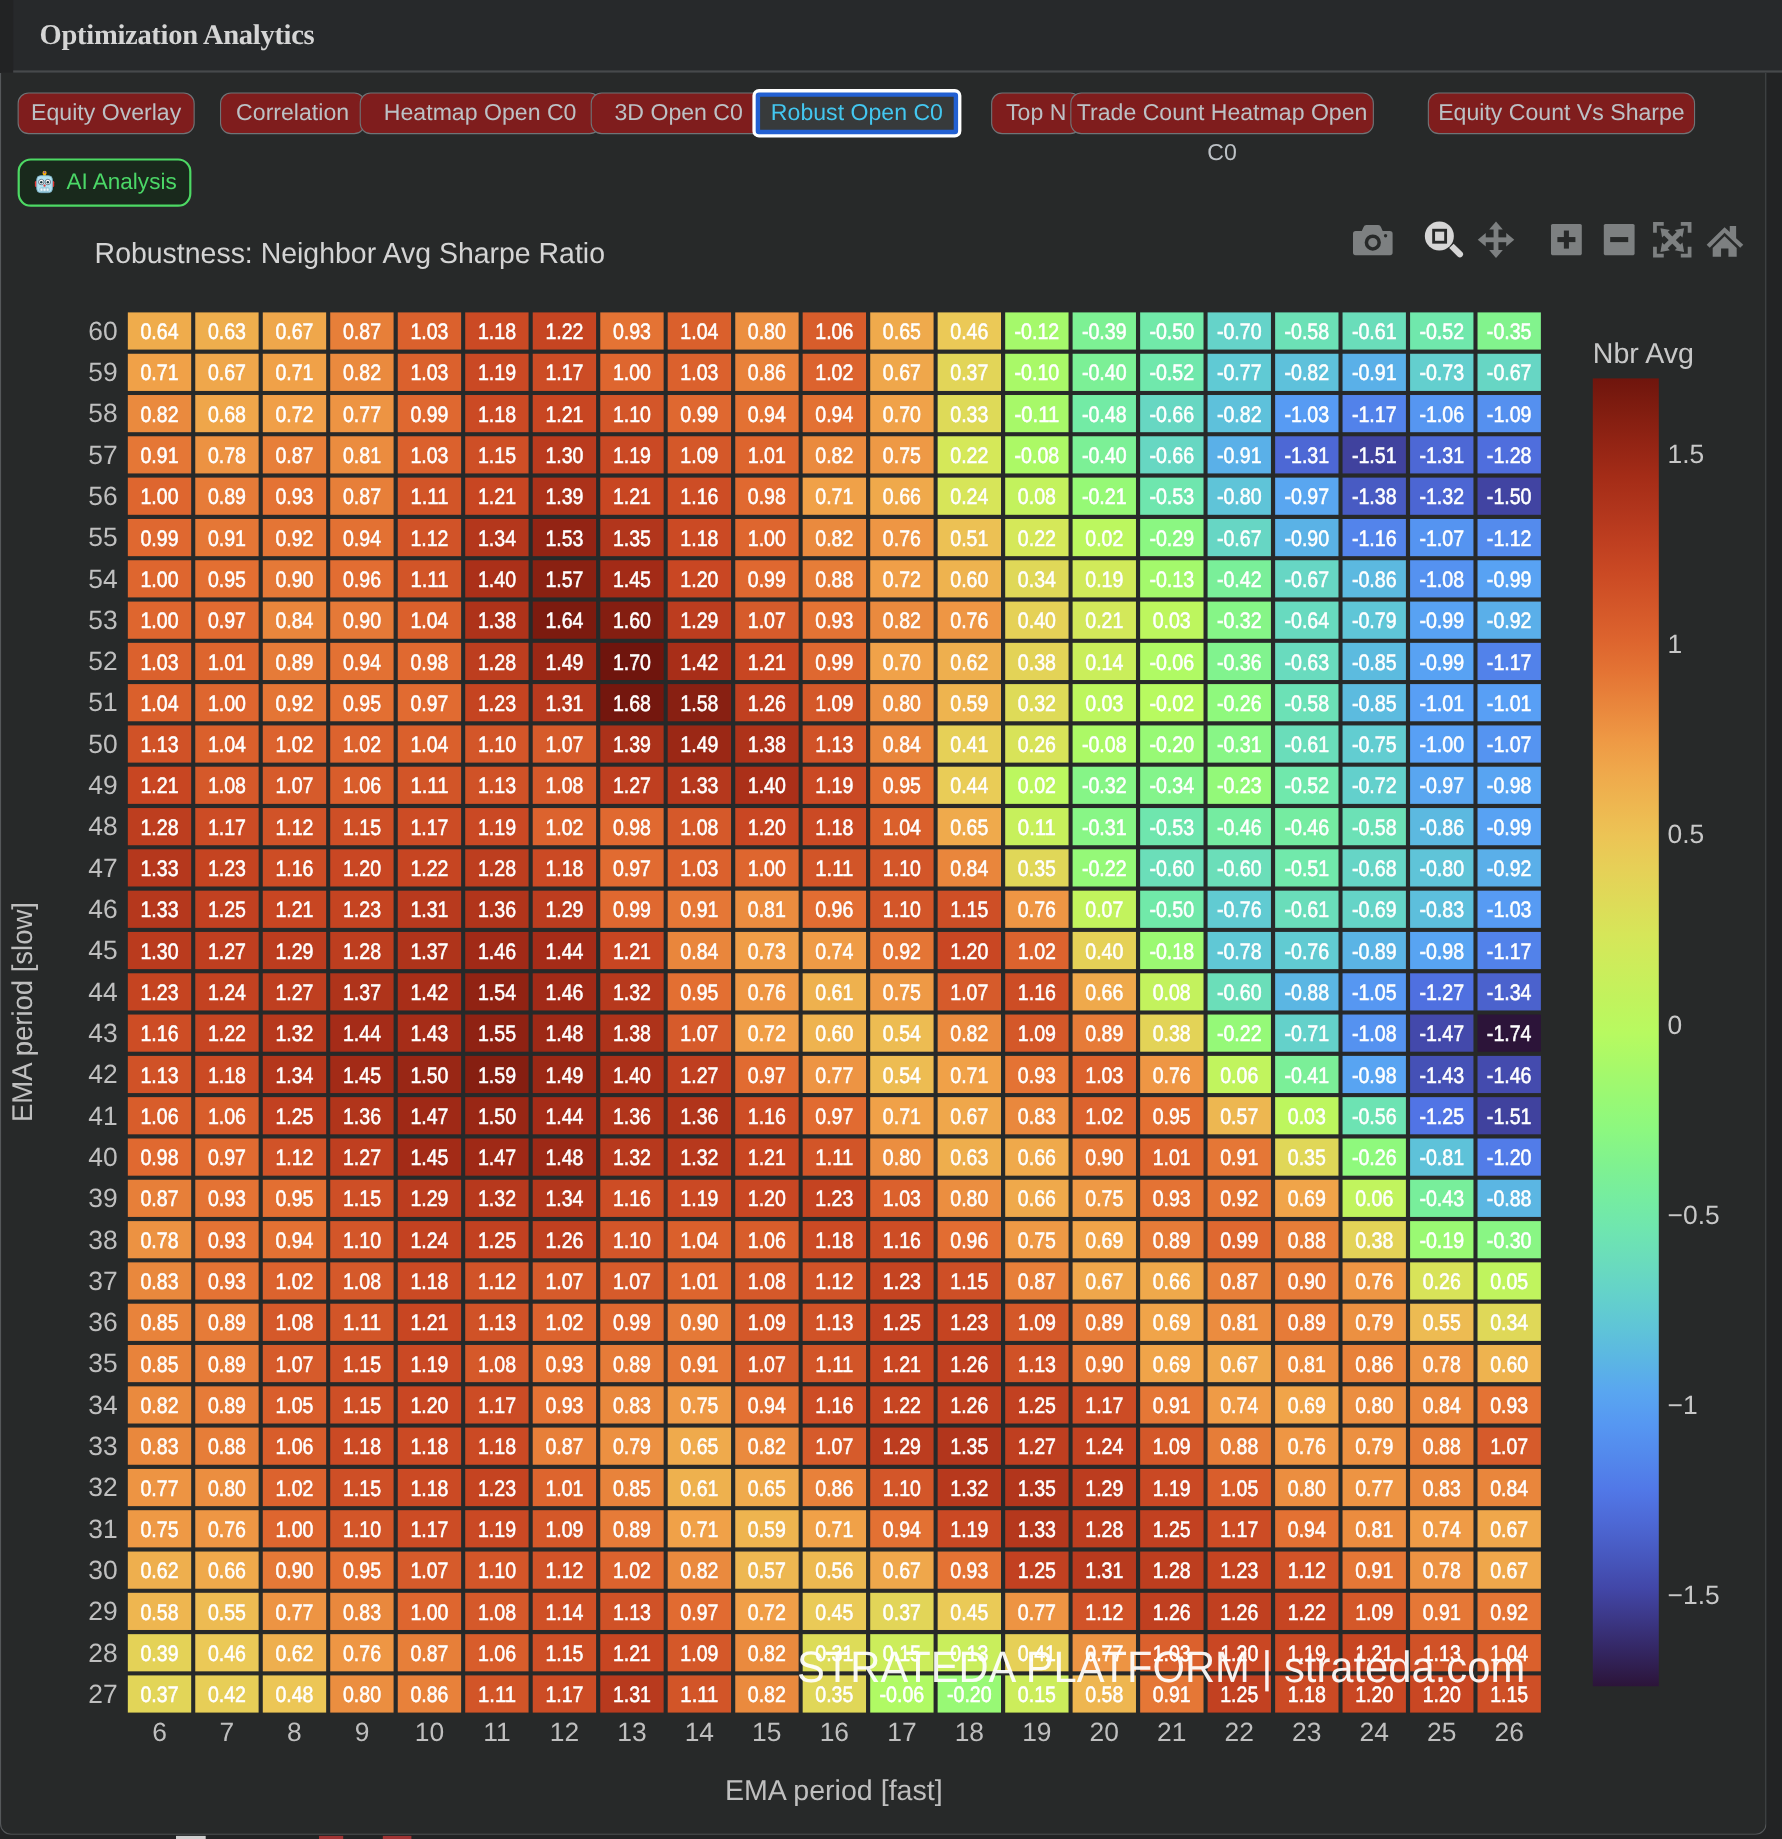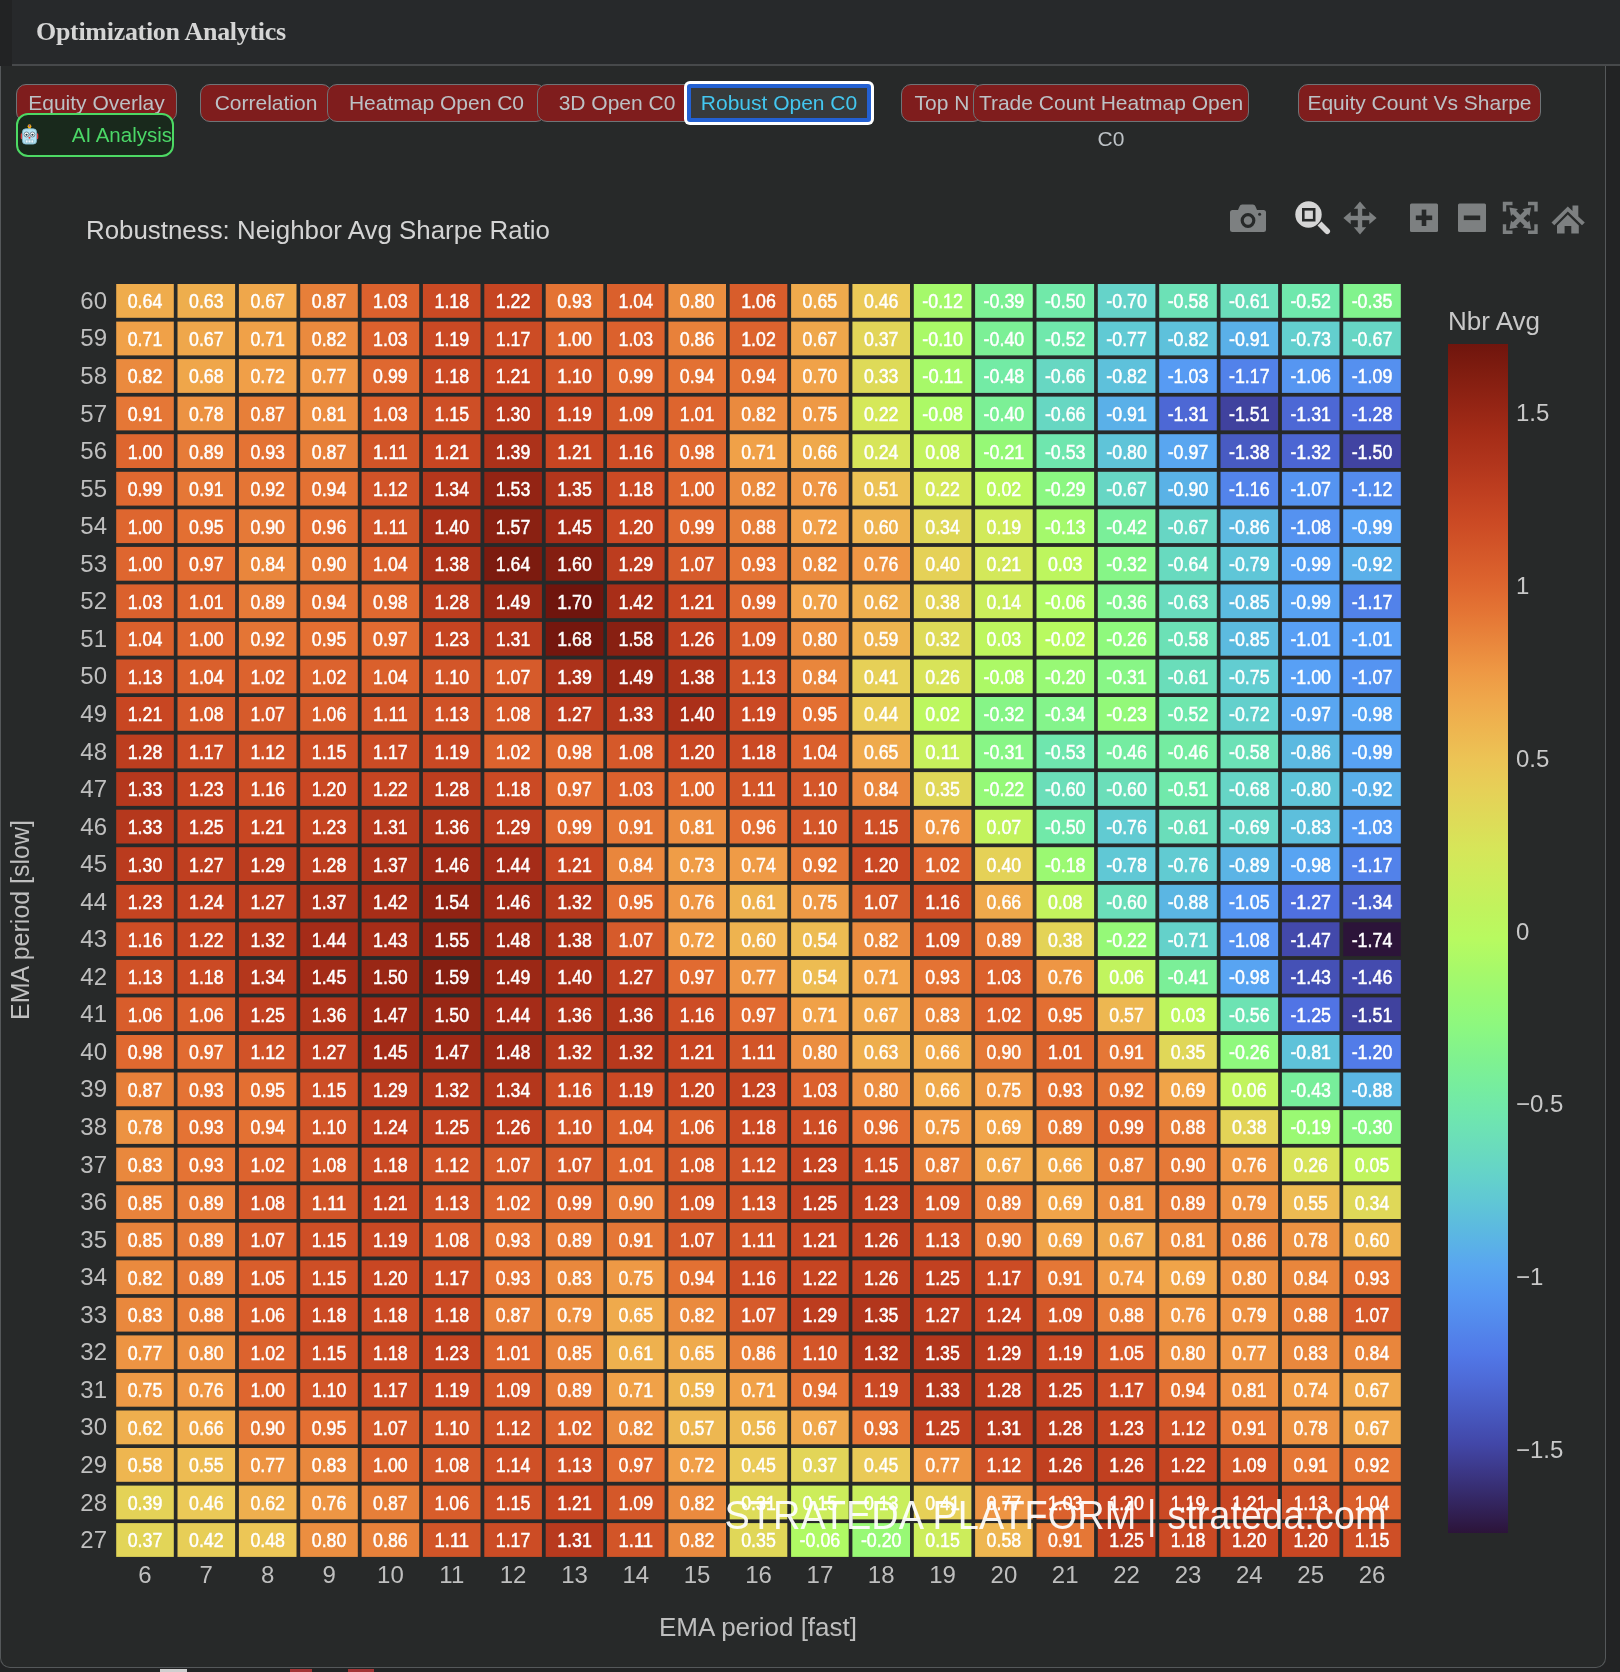--- a/index.html
+++ b/index.html
@@ -2,21 +2,21 @@
 <html><head>
 <meta charset="utf-8">
 <style>
 html,body{margin:0;padding:0;}
 body{width:1620px;height:1672px;position:relative;background:#222324;font-family:"Liberation Sans",sans-serif;overflow:hidden;}
 .hdr{position:absolute;left:12px;top:0;width:1620px;height:66px;background:#27292b;border-bottom:2px solid #47494b;box-sizing:border-box;font-family:Liberation Serif, serif;}
 .hdr .t{position:absolute;left:24px;top:17px;font-size:26px;font-weight:bold;color:#d5d5d5;letter-spacing:-0.3px;}
 .card{position:absolute;left:0px;top:66px;width:1606px;height:1602px;background:#272929;border:1px solid #55585a;border-top:none;border-radius:0 0 10px 10px;box-sizing:border-box;}
 .btn{position:absolute;top:84px;height:38px;line-height:36px;text-align:center;background:#7f1d1d;border:1px solid #6f7477;border-radius:10px;color:#bcc1c5;font-size:21px;box-sizing:border-box;}
 .btn.active{border:4px solid #2360d2;box-shadow:0 0 0 3px #ffffff;color:#43c7f0;background:#373a3b;line-height:30px;border-radius:3px;}
-.ai{position:absolute;left:16px;top:113px;width:158px;height:44px;background:#19291c;border:2.5px solid #4dd964;border-radius:12px;box-sizing:border-box;display:flex;align-items:center;justify-content:space-between;color:#4bd767;font-size:20.5px;}
+.ai{position:absolute;left:16px;top:144px;width:158px;height:44px;background:#19291c;border:2.5px solid #4dd964;border-radius:12px;box-sizing:border-box;display:flex;align-items:center;justify-content:center;color:#4bd767;font-size:20.5px;}
 .frag{position:absolute;}
 </style>
 </head>
 <body>
 <div class="card"></div>
 <div class="hdr">
     <div class="t">Optimization Analytics</div>
   </div>
 <div class="btn" style="left:16px;width:161px">Equity Overlay</div>
 <div class="btn" style="left:200px;width:132px">Correlation</div>

